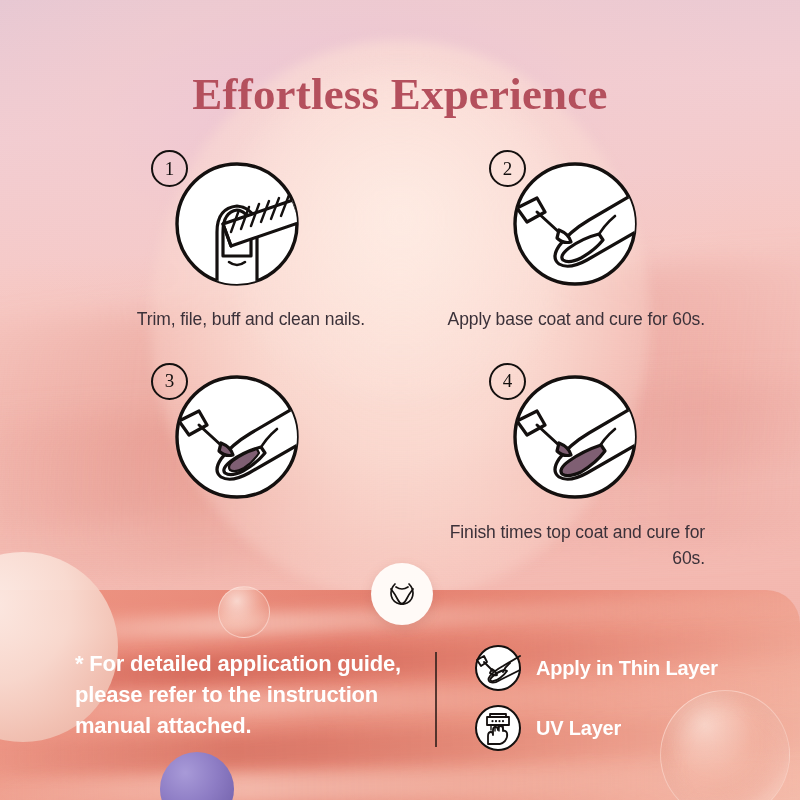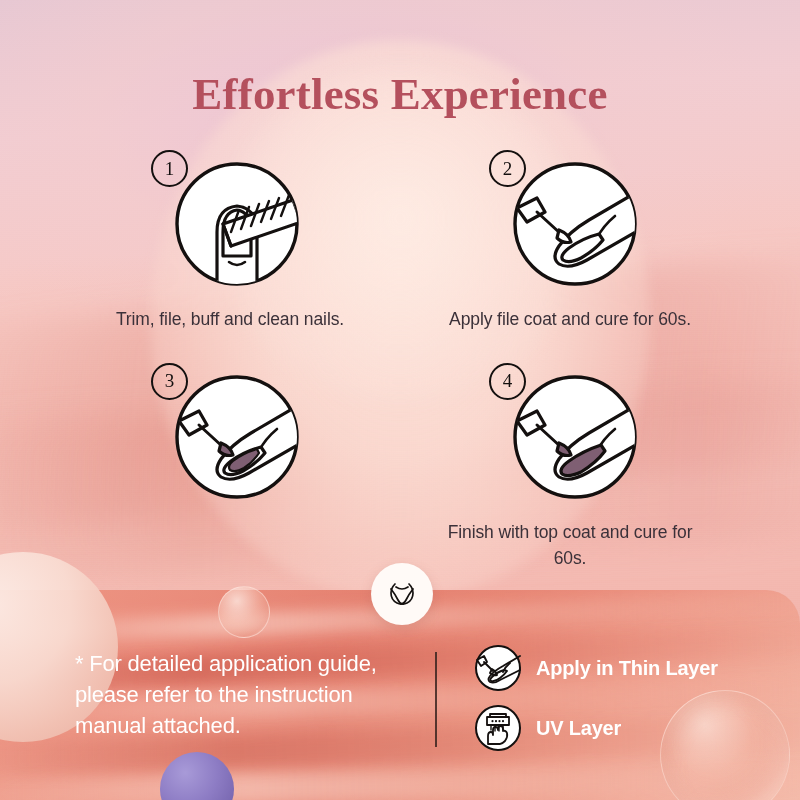--- a/index.html
+++ b/index.html
@@ -113,21 +113,21 @@
 
   .circle-art {
     position: absolute;
     left: 22px; top: 12px;
     width: 128px; height: 128px;
   }
 
   .step-caption {
     margin-top: 14px;
     width: 270px;
-    text-align: center;
+    text-align: right;
     font-size: 17.5px;
     line-height: 1.48;
     color: #3b3139;
     letter-spacing: -.1px;
   }
   .step-1 .step-art, .step-3 .step-art { margin-left: 22px; }
   .step-2 .step-art, .step-4 .step-art { margin-left: 18px; }
 
   
   .banner {
@@ -152,21 +152,21 @@
   .bs2 { top: 26%; height: 30px; background: linear-gradient(90deg, rgba(196,74,60,0) 0%, rgba(190,70,58,.42) 26%, rgba(214,104,88,.30) 62%, rgba(200,82,66,0) 100%); transform: rotate(-2.6deg); }
   .bs3 { top: 46%; height: 26px; background: linear-gradient(90deg, rgba(255,214,200,0) 0%, rgba(255,218,206,.40) 34%, rgba(245,180,164,.24) 70%, rgba(255,220,208,0) 100%); transform: rotate(-1.6deg); }
   .bs4 { top: 66%; height: 34px; background: linear-gradient(90deg, rgba(198,80,64,0) 0%, rgba(192,74,60,.34) 30%, rgba(216,112,94,.22) 66%, rgba(204,88,70,0) 100%); transform: rotate(-2deg); }
   .bs5 { top: 86%; height: 28px; background: linear-gradient(90deg, rgba(255,224,212,0) 0%, rgba(255,226,216,.45) 32%, rgba(248,198,184,.26) 68%, rgba(255,228,218,0) 100%); transform: rotate(-1.2deg); }
 
   .banner-note {
     position: absolute;
     left: 75px; top: 648px;
     width: 330px;
     font-size: 22px;
-    font-weight: 400;
+    font-weight: 700;
     line-height: 1.42;
     color: #ffffff;
     letter-spacing: -.2px;
     z-index: 8;
   }
 
   .divider {
     position: absolute;
     left: 435px; top: 652px;
     width: 2px; height: 95px;
@@ -301,21 +301,21 @@
 
             <path d="M88 74 Q72 78 58 88 Q48 96 52 100 Q58 104 70 98 Q84 90 92 80 Z" fill="#ffffff"></path>
 
             <path d="M6 48 L26 38 L34 52 L16 62 Z" fill="#ffffff"></path>
             <path d="M26 52 L50 74" stroke-width="3"></path>
 
             <path d="M48 70 Q58 74 60 82 Q52 84 46 78 Z" fill="#ffffff"></path>
           </g>
         </svg>
       </div>
-      <div class="step-caption">Apply file coat and cure for 60s.</div>
+      <div class="step-caption">Apply base coat and cure for 60s.</div>
     </div>
 
     <div class="step step-3">
       <div class="step-art">
         <div class="num-badge">3</div>
         <svg class="circle-art" viewBox="0 0 128 128">
           <defs>
             <clipPath id="clip3">
                 <circle cx="64" cy="64" r="60"></circle>
               </clipPath>
@@ -351,21 +351,21 @@
             <path d="M104 56 Q92 66 86 78" stroke-width="2.6"></path>
 
             <path d="M90 72 Q72 78 58 88 Q47 96 51 101 Q57 105 70 99 Q85 90 94 78 Z" fill="#7f5f73"></path>
 
             <path d="M6 48 L26 38 L34 52 L16 62 Z" fill="#ffffff"></path>
             <path d="M26 52 L50 74" stroke-width="3"></path>
             <path d="M48 70 Q58 74 60 82 Q52 84 46 78 Z" fill="#7f5f73"></path>
           </g>
         </svg>
       </div>
-      <div class="step-caption">Finish with top coat and cure for 60s.</div>
+      <div class="step-caption">Finish times top coat and cure for 60s.</div>
     </div>
 
   </div>
 
   <div class="banner">
     <div class="banner-streak bs1"></div>
     <div class="banner-streak bs2"></div>
     <div class="banner-streak bs3"></div>
     <div class="banner-streak bs4"></div>
     <div class="banner-streak bs5"></div>

